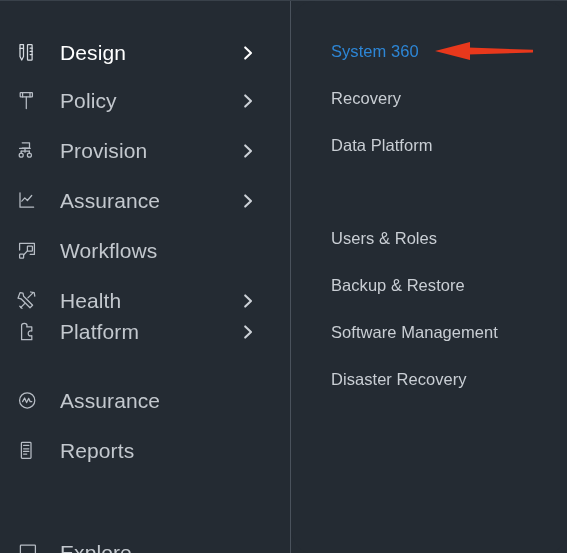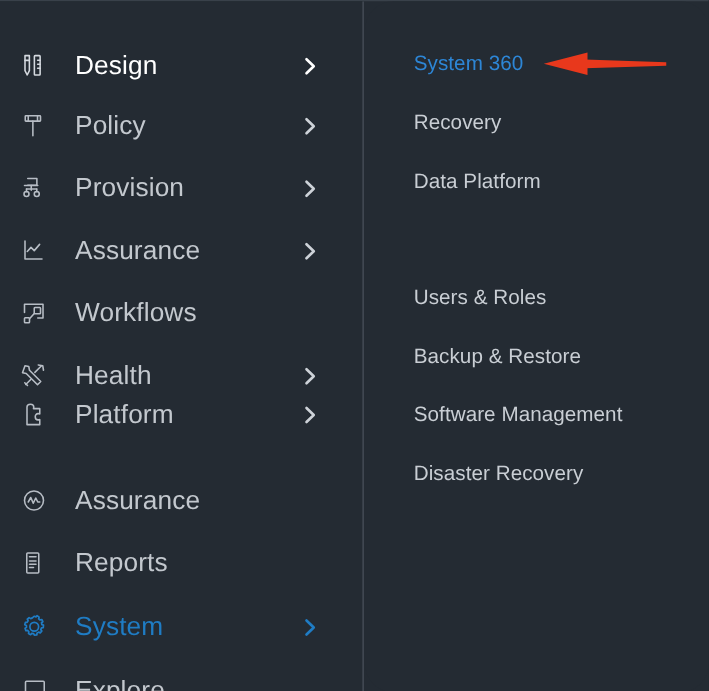--- a/index.html
+++ b/index.html
@@ -241,34 +241,20 @@
       <span class="nav-icon">
         <svg viewBox="0 0 26 26" fill="none" stroke="#b7bdc5" stroke-width="1.25" stroke-linecap="round" stroke-linejoin="round">
           <rect x="6.4" y="4.4" width="9.6" height="16.0" rx="0.8"></rect>
           <path d="M8.6 7.4h5.2"></path>
           <path d="M8.6 10.8h5.2M8.6 13.4h5.2M8.6 16.0h3.2"></path>
         </svg>
       </span>
       <span class="nav-label">Reports</span>
     </div>
 
-    <div class="nav-item selected" style="top:476px">
-      <span class="nav-icon">
-        <svg viewBox="0 0 26 26" fill="none" stroke="#1f7cc4" stroke-width="1.35" stroke-linecap="round" stroke-linejoin="round">
-          <path d="M12.3 4.0l1.5 0.5 0.9-1.0 1.6 1.2-0.4 1.3 1.2 1.0 1.3-0.4 0.9 1.8-1.1 0.8 0.3 1.5 1.3 0.4-0.2 2.0-1.4 0.2-0.6 1.4 0.9 1.1-1.3 1.5-1.3-0.6-1.3 0.8-0.1 1.4-2.0 0.3-0.6-1.3-1.5-0.2-0.9 1.1-1.7-1.0 0.3-1.4-1.0-1.1-1.4 0.2-0.7-1.9 1.2-0.7-0.1-1.5-1.3-0.6 0.5-1.9 1.4 0 0.8-1.3-0.7-1.2 1.5-1.3 1.2 0.8 1.4-0.6z"></path>
-          <circle cx="12.4" cy="12.4" r="3.5"></circle>
-        </svg>
-      </span>
-      <span class="nav-label">System</span>
-      <span class="chevron">
-        <svg width="11" height="16" viewBox="0 0 11 16" fill="none" stroke="#1f7cc4" stroke-width="2.1" stroke-linecap="round" stroke-linejoin="round">
-            <path d="M2.2 2.4L8 8l-5.8 5.6"></path>
-          </svg>
-      </span>
-    </div>
 
     <div class="nav-item" style="top:527px">
       <span class="nav-icon">
         <svg viewBox="0 0 26 26" fill="none" stroke="#b7bdc5" stroke-width="1.25" stroke-linecap="round" stroke-linejoin="round">
           <rect x="5.4" y="5.0" width="15.0" height="15.0" rx="0.8"></rect>
         </svg>
       </span>
       <span class="nav-label">Explore</span>
     </div>
 

